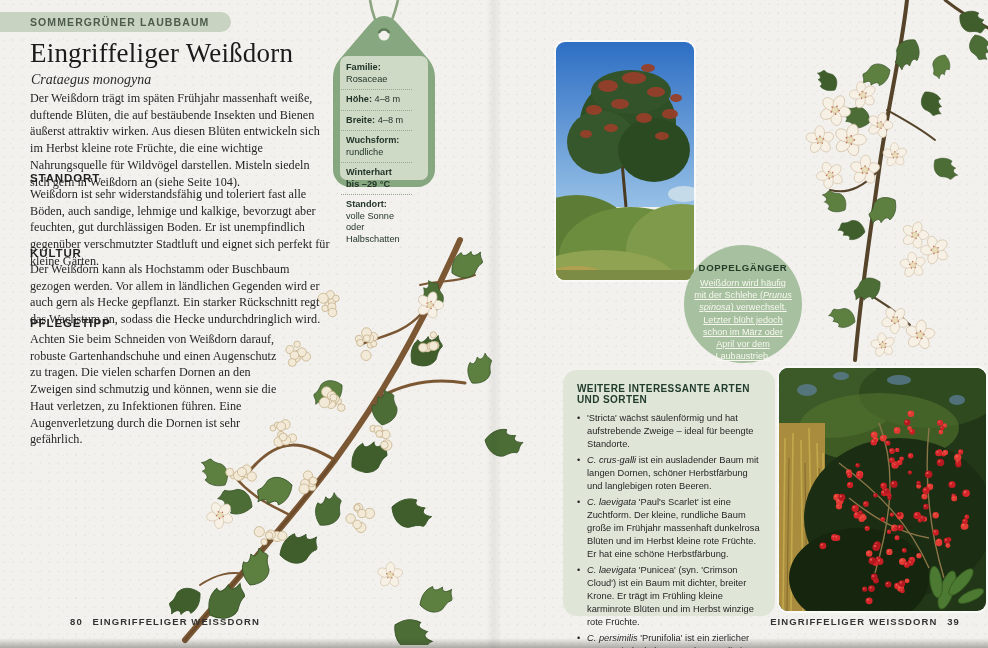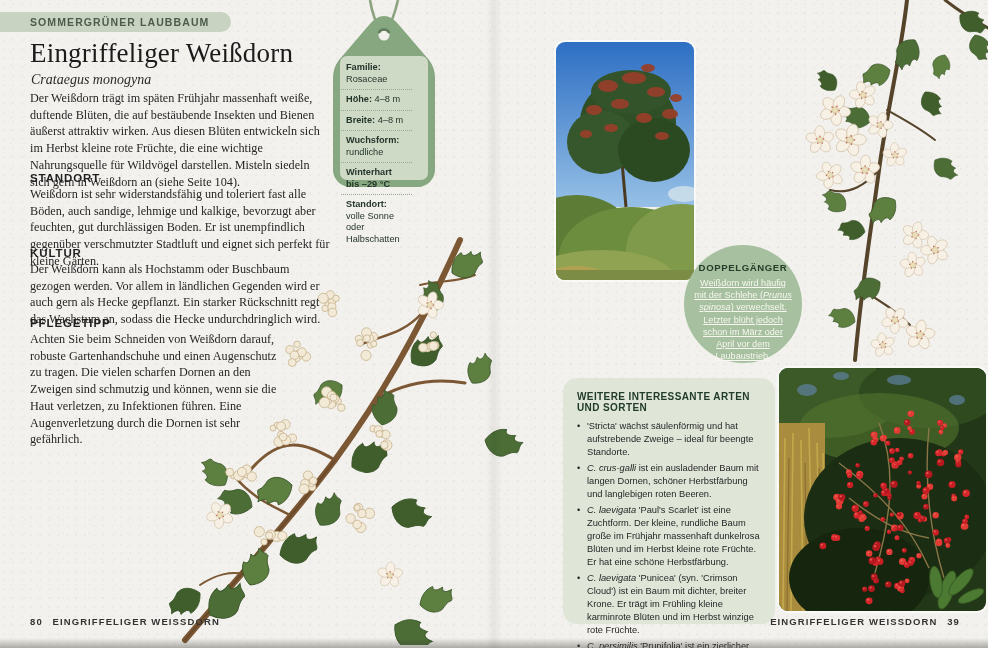--- a/index.html
+++ b/index.html
@@ -21,40 +21,40 @@
   
   .bodytext{width:302px;font-size:12.2px;line-height:1.37;color:#262626;}
   #intro{left:30px;top:90px;}
   .sechead{font-family:"Liberation Sans",sans-serif;font-weight:bold;font-size:11.5px;
     letter-spacing:.9px;color:#1f1f1f;}
   #sec0h{left:30px;top:172px;} #sec0t{left:30px;top:186px;}
   #sec1h{left:30px;top:247px;} #sec1t{left:30px;top:261px;}
   #sec2h{left:30px;top:317px;} #sec2t{left:30px;top:331px;width:252px;}
   
   .footer{font-family:"Liberation Sans",sans-serif;font-weight:bold;font-size:9.5px;
-    letter-spacing:1.1px;color:#333;}
+    letter-spacing:1.1px;color:#333;margin-left:40px;}
   #footL{left:30px;top:616px;} #footR{right:28px;top:616px;text-align:right;}
   .footer .pageno{margin:0 6px;}
   
   #tagSvg{left:332px;top:0;}
   #tagPanel{left:341px;top:58px;width:71px;font-family:"Liberation Sans",sans-serif;
     font-size:9.2px;color:#24352a;line-height:1.25;}
   .tagrow{padding:4px 5px 4px 5px;border-bottom:1px dotted #94aa8c;}
   .tagrow:last-child{border-bottom:none;}
   .tagrow b{font-weight:bold;}
   
   #doppel{left:684px;top:245px;width:118px;height:118px;border-radius:50%;
     background:#a7c0a0;text-align:center;box-sizing:border-box;padding:17px 10px 0 10px;
     font-family:"Liberation Sans",sans-serif;}
   #doppel h4{margin:0 0 4px 0;font-size:9.6px;letter-spacing:.6px;color:#243d29;}
   #doppel p{margin:0;font-size:9.1px;line-height:1.34;color:#f6f7ee;text-decoration:underline;}
   
   #varbox{left:563px;top:370px;width:212px;height:246px;background:#dfe6d8;
     border-radius:14px;box-sizing:border-box;padding:13px 13px 10px 14px;
-    font-family:"Liberation Sans",sans-serif;margin-top:8px;}
+    font-family:"Liberation Sans",sans-serif;}
   #varbox h4{margin:0 0 7px 0;font-size:10px;letter-spacing:.4px;color:#223c2c;}
   #varlist{margin:0;padding:0;list-style:none;font-size:9.3px;line-height:1.4;color:#262626;}
   #varlist li{position:relative;padding-left:10px;margin-bottom:3px;}
   #varlist li::before{content:"•";position:absolute;left:0;top:0;color:#262626;}
   
   .photo{border-radius:9px;overflow:hidden;box-shadow:0 0 0 2px rgba(255,255,255,.55);}
   #photo1{left:556px;top:42px;width:138px;height:238px;}
   #photo2{left:779px;top:368px;width:207px;height:243px;}
   
   #fold{left:486px;top:0;width:16px;height:648px;

